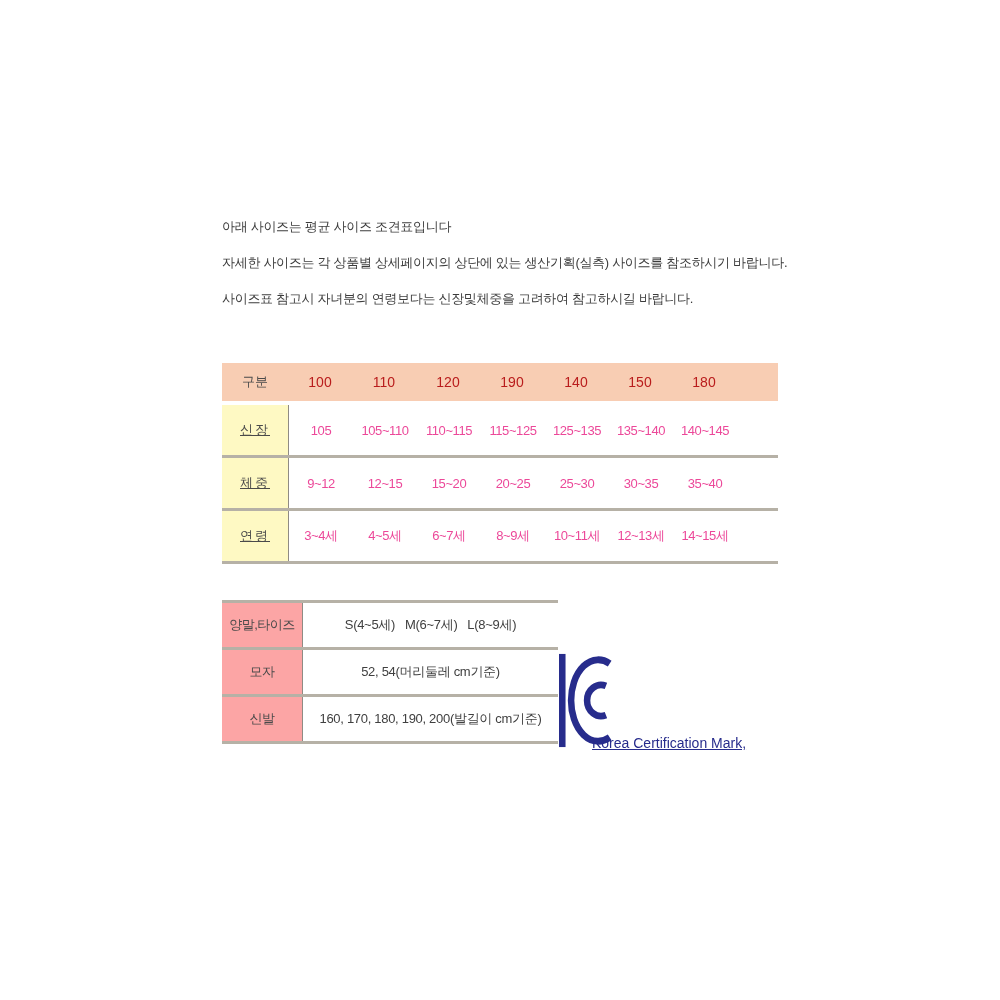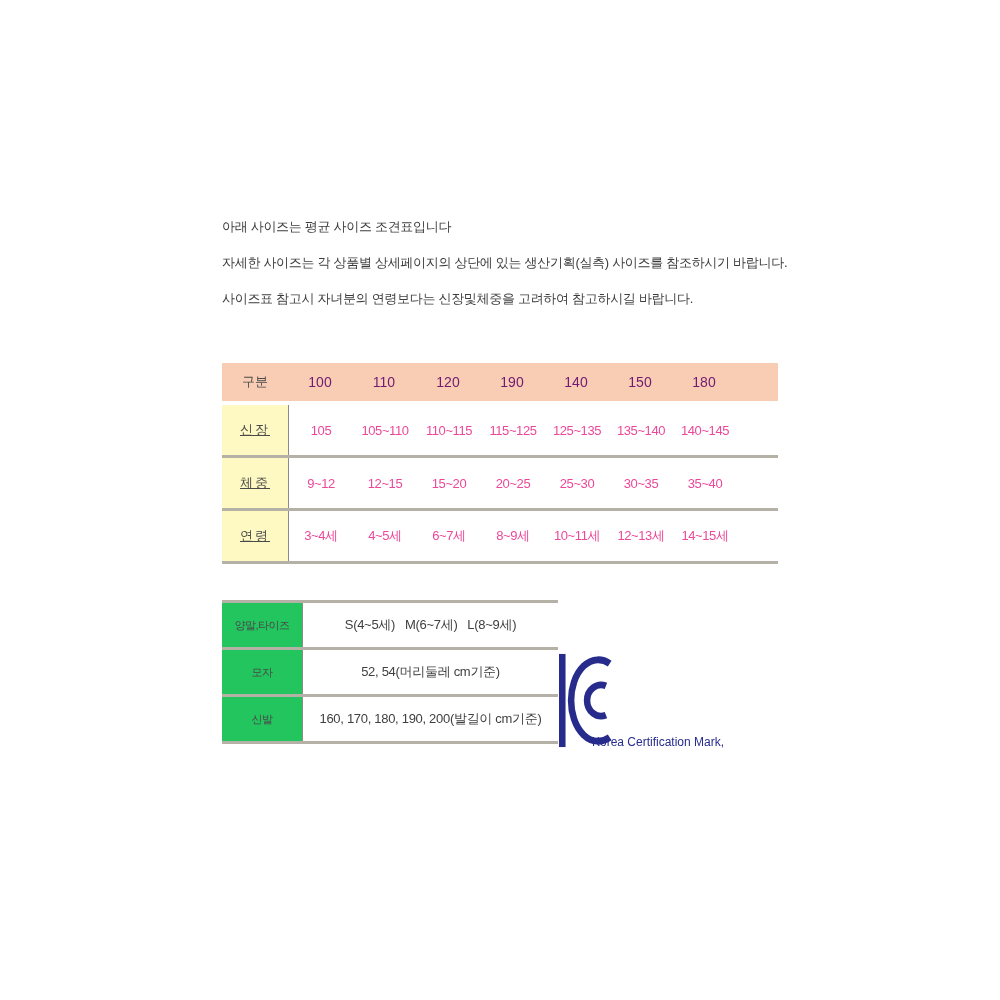--- a/index.html
+++ b/index.html
@@ -11,53 +11,53 @@
   .canvas{position:relative;width:1000px;height:1000px;background:#ffffff;overflow:hidden;margin-top:8px;}
 
   
   .intro{position:absolute;left:222px;top:212px;font-size:13px;color:#3c3c3c;}
   .intro p{margin:0 0 22px 0;line-height:14px;letter-spacing:-0.3px;}
 
   
   .size-table{position:absolute;left:222px;top:355px;width:556px;}
   .st-header{display:flex;align-items:center;height:38px;background:#f8cdb3;}
   .st-header .h-label{width:66px;text-align:center;font-size:13px;color:#4a4a4a;}
-  .st-header .h-col{width:64px;text-align:center;font-size:14px;color:#701a75;}
+  .st-header .h-col{width:64px;text-align:center;font-size:14px;color:#b91c1c;}
   .st-body{margin-top:4px;}
   .st-row{display:flex;align-items:stretch;height:50px;border-bottom:3px solid #b6b1a6;}
   .st-row .r-label{
     width:66px;background:#fef9c3;border-right:1px solid #8f8b84;
     display:flex;align-items:center;justify-content:center;
     font-size:13px;color:#4a4a4a;letter-spacing:2px;text-decoration:underline;
   }
   .st-row .r-val{
     width:64px;display:flex;align-items:center;justify-content:center;
     font-size:13px;color:#ec4899;letter-spacing:-0.4px;
   }
   .st-row.row-age .r-val{box-sizing:border-box;}
 
   
   .acc-table{position:absolute;left:222px;top:592px;width:336px;border-top:3px solid #b6b1a6;}
   .acc-row{display:flex;align-items:stretch;height:44px;border-bottom:3px solid #b6b1a6;}
   .acc-row .a-label{
-    width:80px;background:#22c55e;border-right:1px solid #8f8b84;
+    width:80px;background:#fca5a5;border-right:1px solid #8f8b84;
     display:flex;align-items:center;justify-content:center;
-    font-size:11px;color:#4a4a4a;letter-spacing:-0.5px;
+    font-size:13px;color:#4a4a4a;letter-spacing:-0.5px;
   }
   .acc-row .a-val{
     flex:1;display:flex;align-items:center;justify-content:center;
     font-size:13px;color:#404040;white-space:pre;letter-spacing:-0.3px;
   }
 
   
   .kc-block{position:absolute;left:559px;top:644px;width:220px;height:110px;}
   .kc-svg{position:absolute;left:0;top:0;}
   .kc-caption{
     position:absolute;left:33px;top:83px;
-    font-size:12px;color:#272c8c;white-space:nowrap;
+    font-size:14px;color:#272c8c;white-space:nowrap;text-decoration:underline;
   }
 </style>
 </head>
 <body>
 
 <div class="canvas">
 
   <div class="intro">
     <p>아래 사이즈는 평균 사이즈 조견표입니다</p>
     <p>자세한 사이즈는 각 상품별 상세페이지의 상단에 있는 생산기획(실측) 사이즈를 참조하시기 바랍니다.</p>

